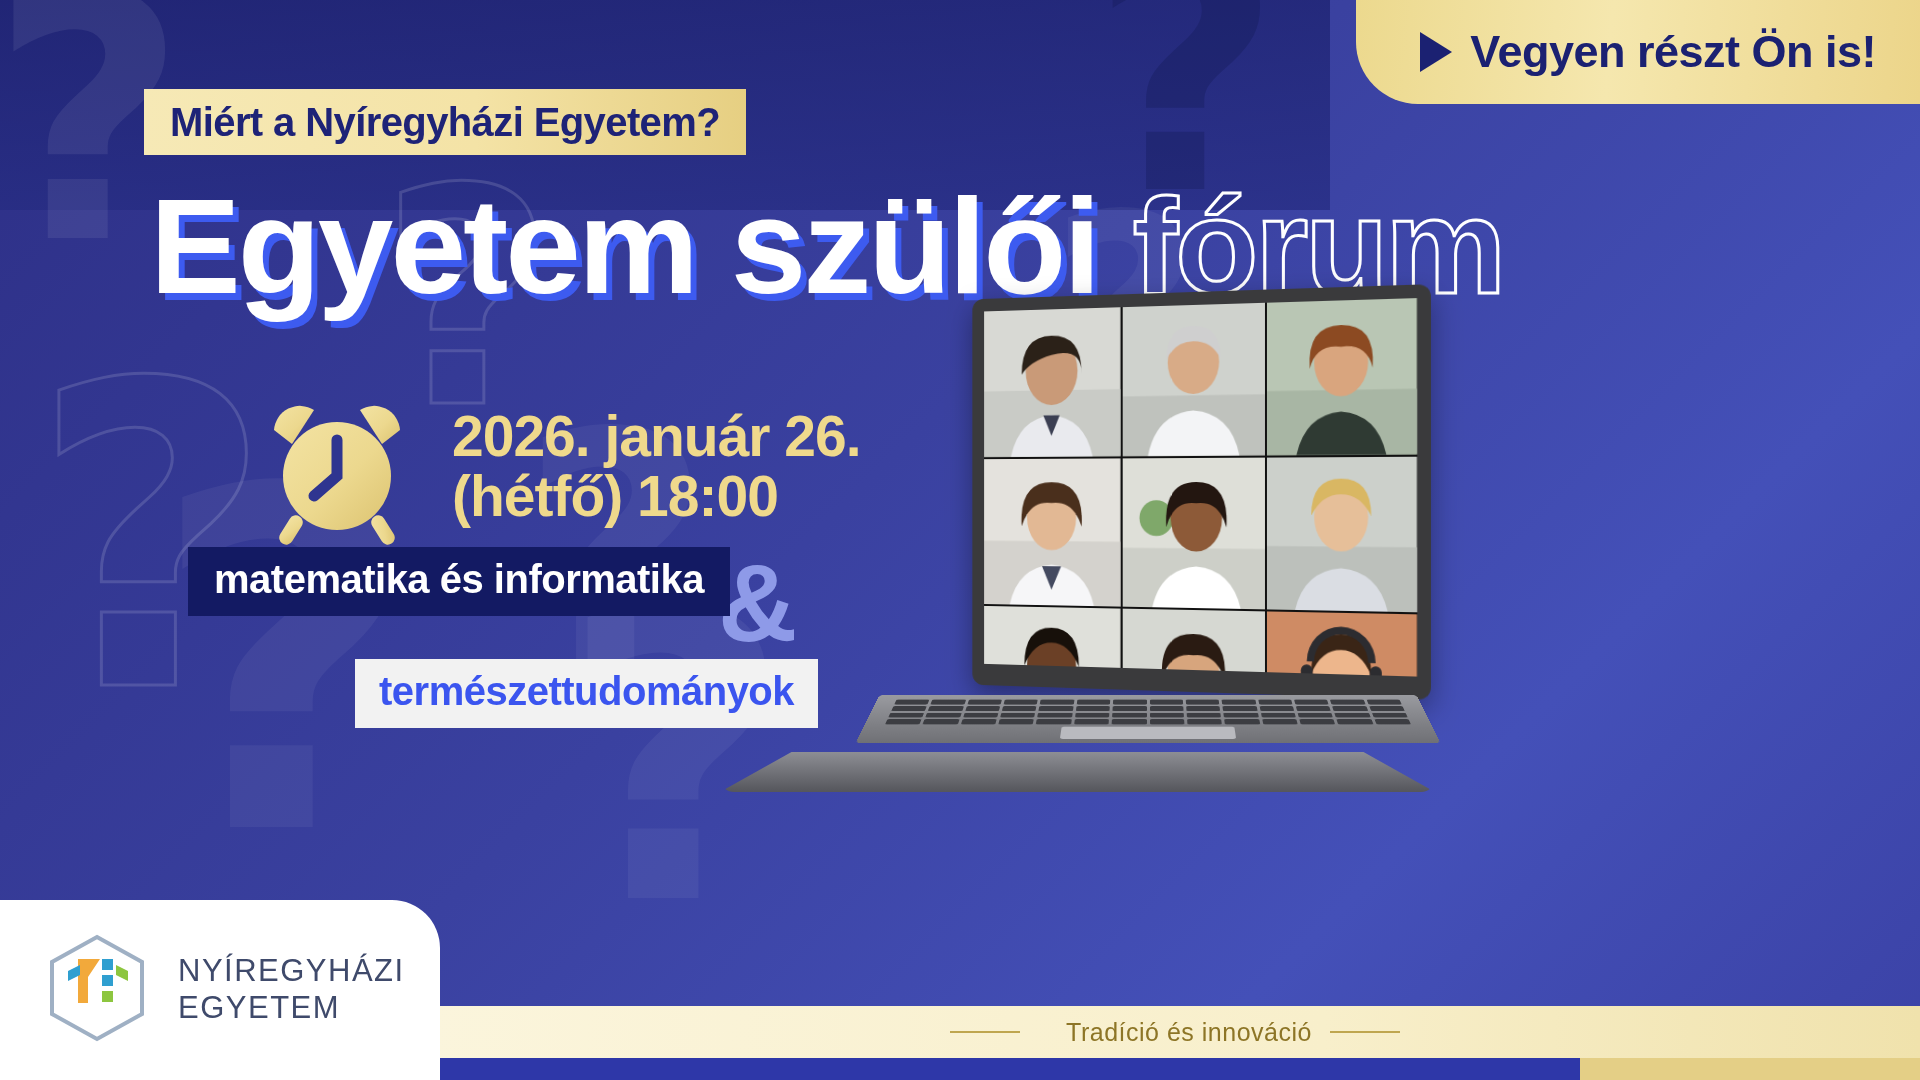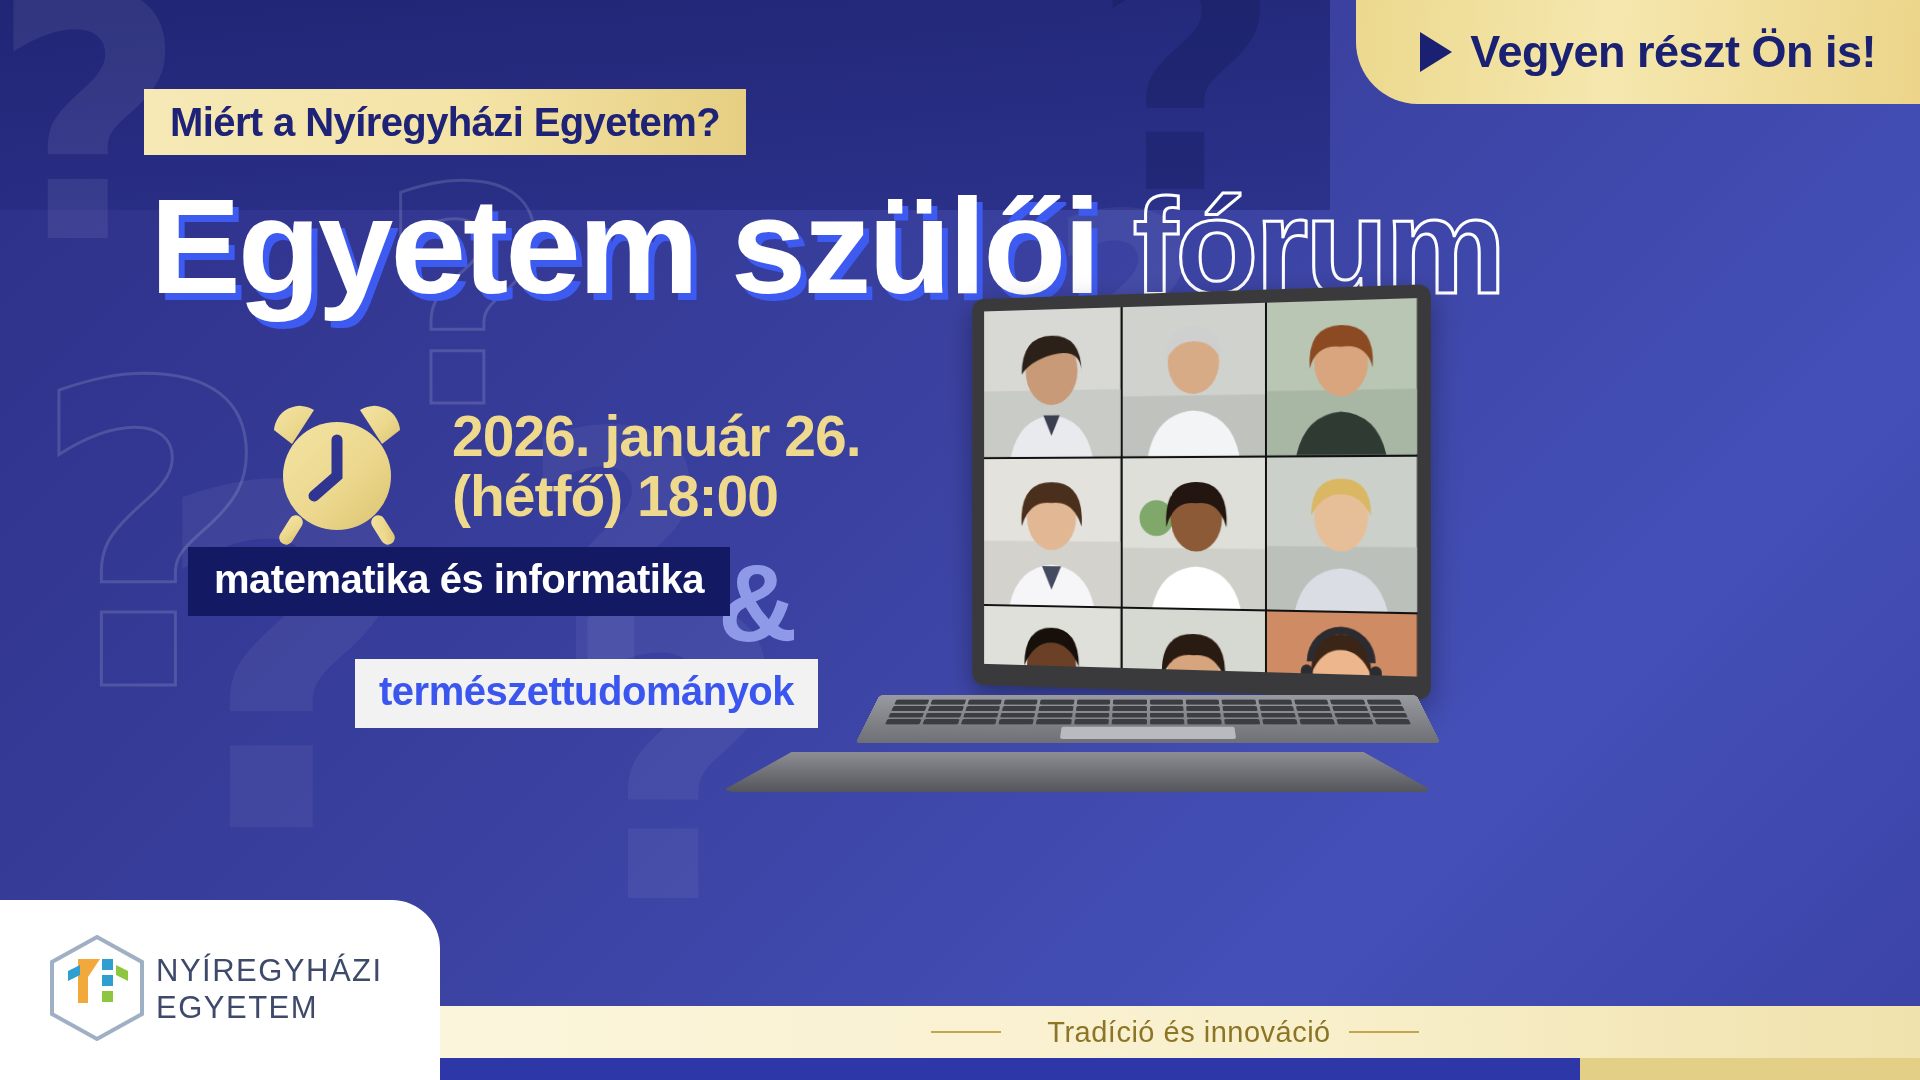--- a/index.html
+++ b/index.html
@@ -119,35 +119,35 @@
     background:#f2f2f2; padding:10px 24px 14px 24px;
     z-index:3;
     margin-top:37px;
   }
   .tag2 .txt { color:#3b55ef; font-size:40px; font-weight:bold; letter-spacing:-.5px; white-space:nowrap; }
 
   
   .logo-panel {
     position:absolute; left:0; bottom:0; width:440px; height:180px;
     background:#ffffff; border-top-right-radius:48px;
-    display:flex; align-items:center; padding-left:38px;
+    display:flex; align-items:center; gap:22px; padding-left:38px;
   }
   .logo-text { line-height:1.18; }
   .logo-text div {
     color:#3f4a6b; font-size:31px; letter-spacing:1.5px;
   }
 
   
   .tagline-band {
     position:absolute; left:430px; right:0; bottom:22px; height:52px;
     background:linear-gradient(90deg,#fbf5dc 0%,#f8efcb 60%,#f0e2ac 100%);
     display:flex; align-items:center; justify-content:center; gap:18px;
   }
   .tagline-band .line { height:2px; width:70px; background:#bfa64f; }
-  .tagline-band .txt { color:#8d7526; font-size:29px; letter-spacing:.5px; white-space:nowrap;margin-left:28px; }
+  .tagline-band .txt { color:#8d7526; font-size:25px; letter-spacing:.5px; white-space:nowrap;margin-left:28px; }
 
   .bottom-strip {
     position:absolute; left:430px; right:0; bottom:0; height:22px;
     background:#2e37a8;
   }
   .bottom-strip-gold {
     position:absolute; right:0; bottom:0; width:340px; height:22px;
     background:#e4cf86;
   }
 

